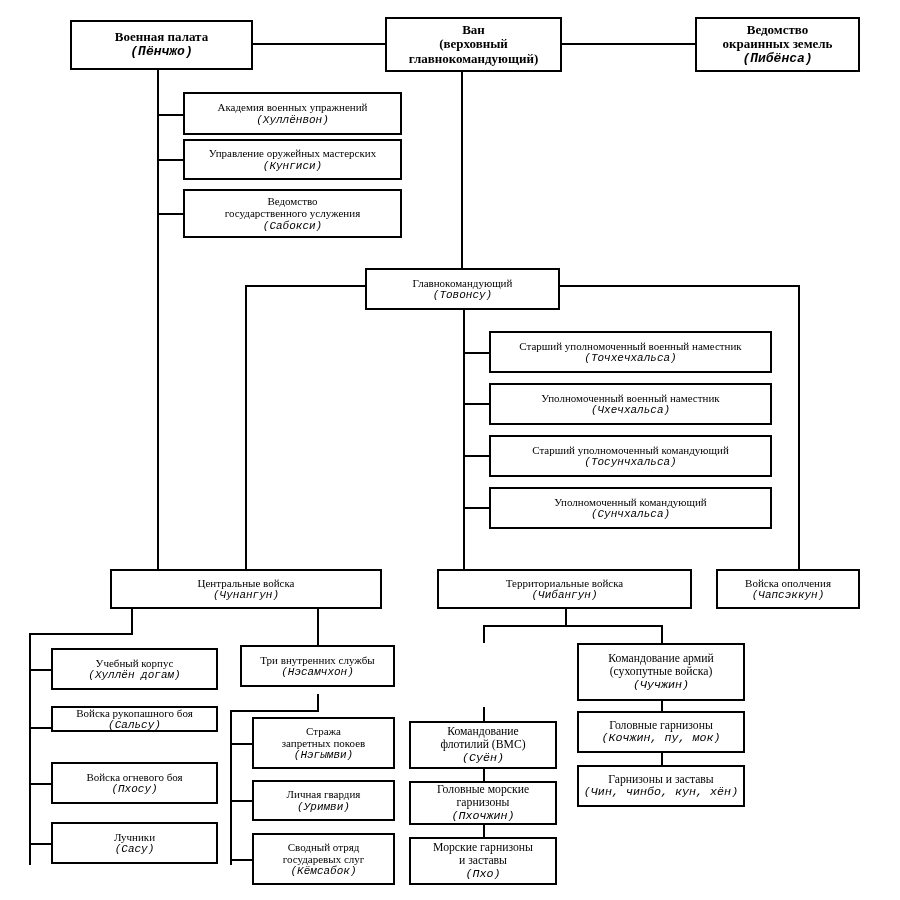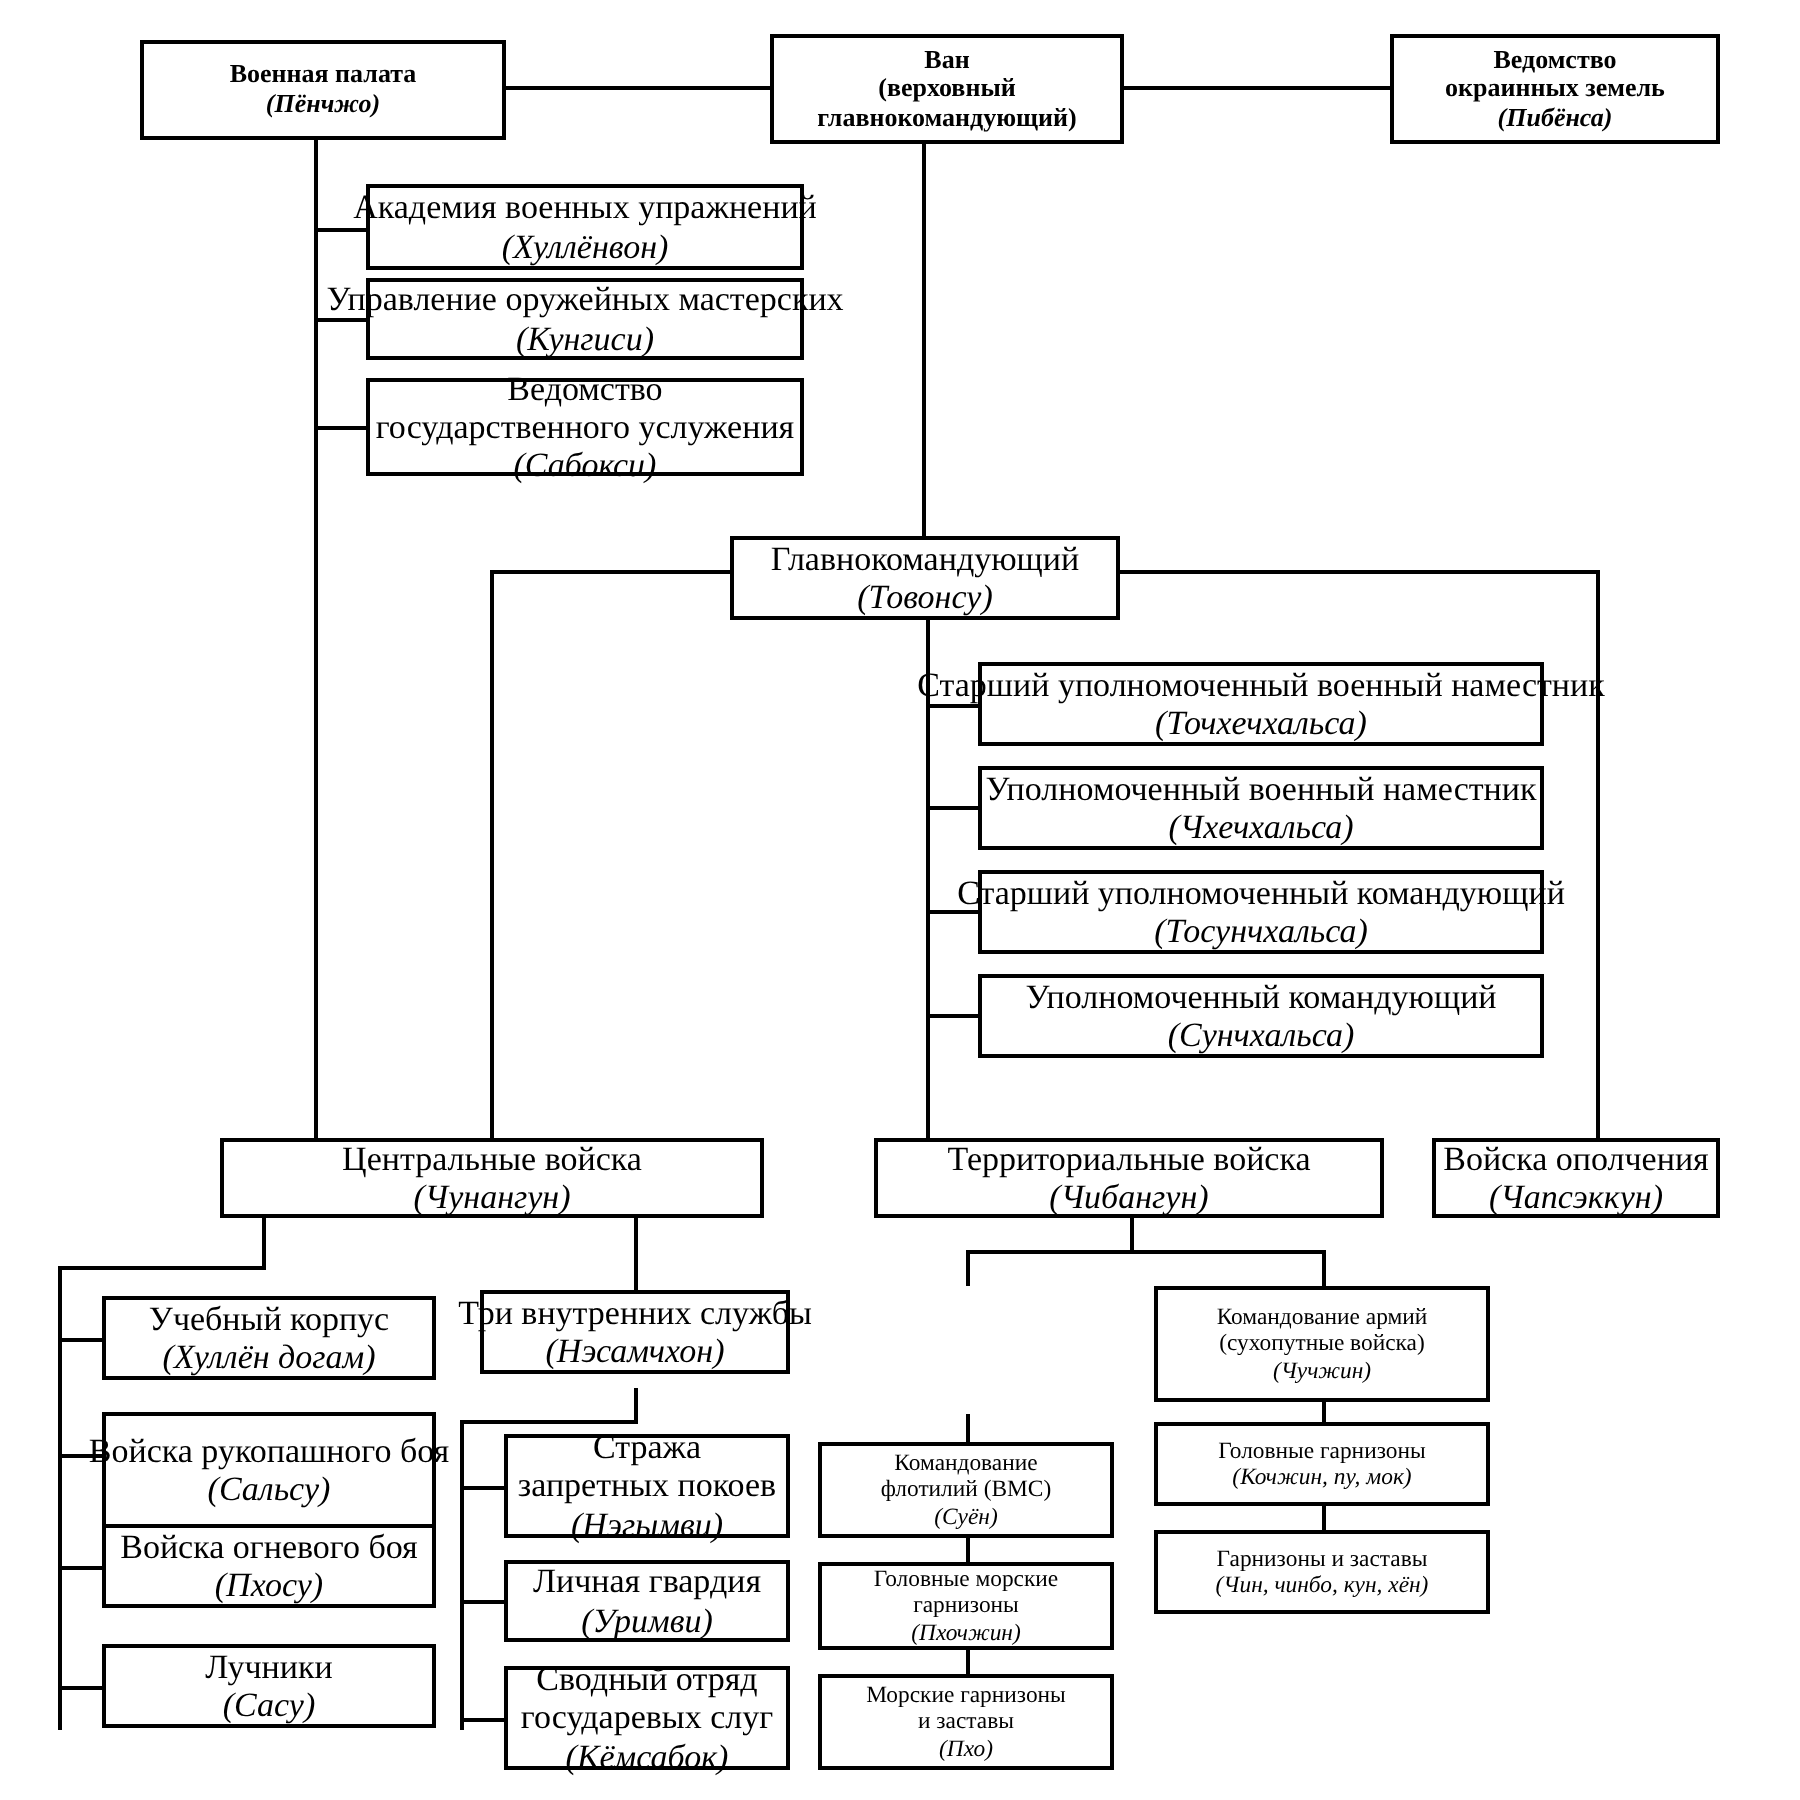--- a/index.html
+++ b/index.html
@@ -22,23 +22,23 @@
     display:flex;
     flex-direction:column;
     align-items:center;
     justify-content:center;
     text-align:center;
     line-height:1.12;
     z-index:3;
     padding:1px 3px;
   }
   .node .ln{display:block;white-space:nowrap;}
-  .t1{font-size:17px;}
+  .t1{font-size:11px;}
   .t2{font-size:11.7px;}
-  .rom{font-style:italic;}
+  .rom{font-style:italic;font-family:Liberation Mono, monospace;}
   .bold .ln{font-weight:bold;}
   .bold{font-size:13px;}
   .line{
     position:absolute;
     background:#000;
     z-index:1;
   }
   .h{height:2px;}
   .v{width:2px;}
 </style>
@@ -169,21 +169,21 @@
   <div class="node t1" style="left:716px;top:569px;width:144px;height:40px;">
     <span class="ln">Войска ополчения</span>
     <span class="ln rom">(Чапсэккун)</span>
   </div>
 
   <div class="node t1" style="left:51px;top:648px;width:167px;height:42px;">
     <span class="ln">Учебный корпус</span>
     <span class="ln rom">(Хуллён догам)</span>
   </div>
 
-  <div class="node t1" style="left:51px;top:706px;width:167px;height:58px;">
+  <div class="node t1" style="left:51px;top:706px;width:167px;height:26px;">
     <span class="ln">Войска рукопашного боя</span>
     <span class="ln rom">(Сальсу)</span>
   </div>
 
   <div class="node t1" style="left:51px;top:762px;width:167px;height:42px;">
     <span class="ln">Войска огневого боя</span>
     <span class="ln rom">(Пхосу)</span>
   </div>
 
   <div class="node t1" style="left:51px;top:822px;width:167px;height:42px;">

